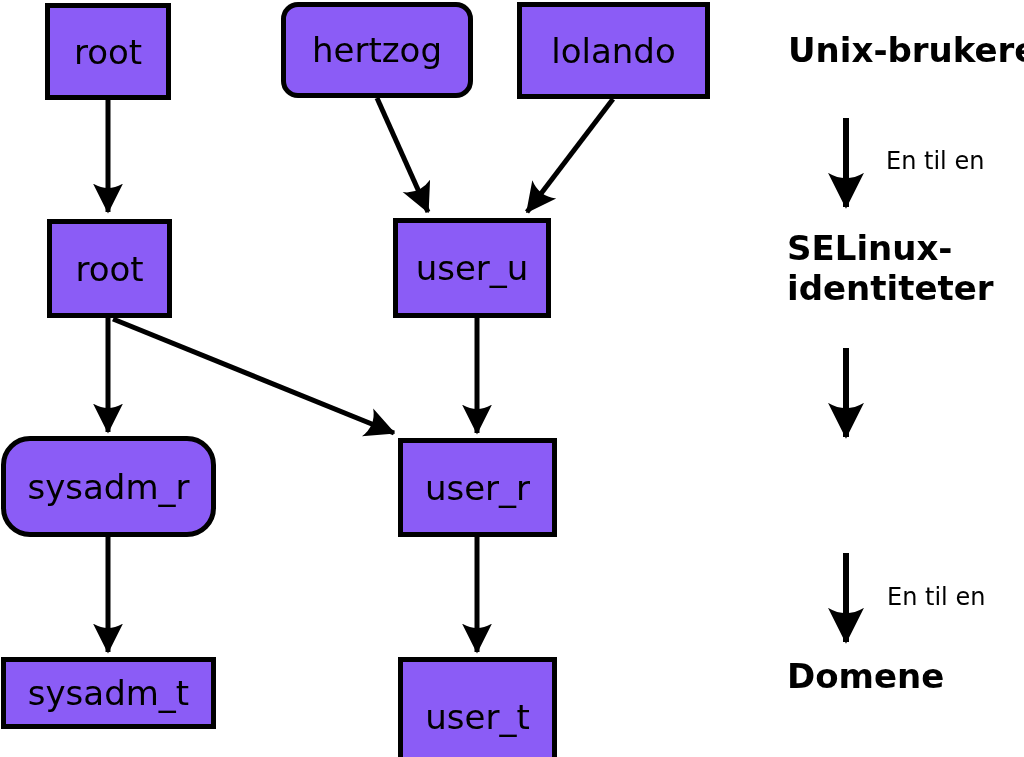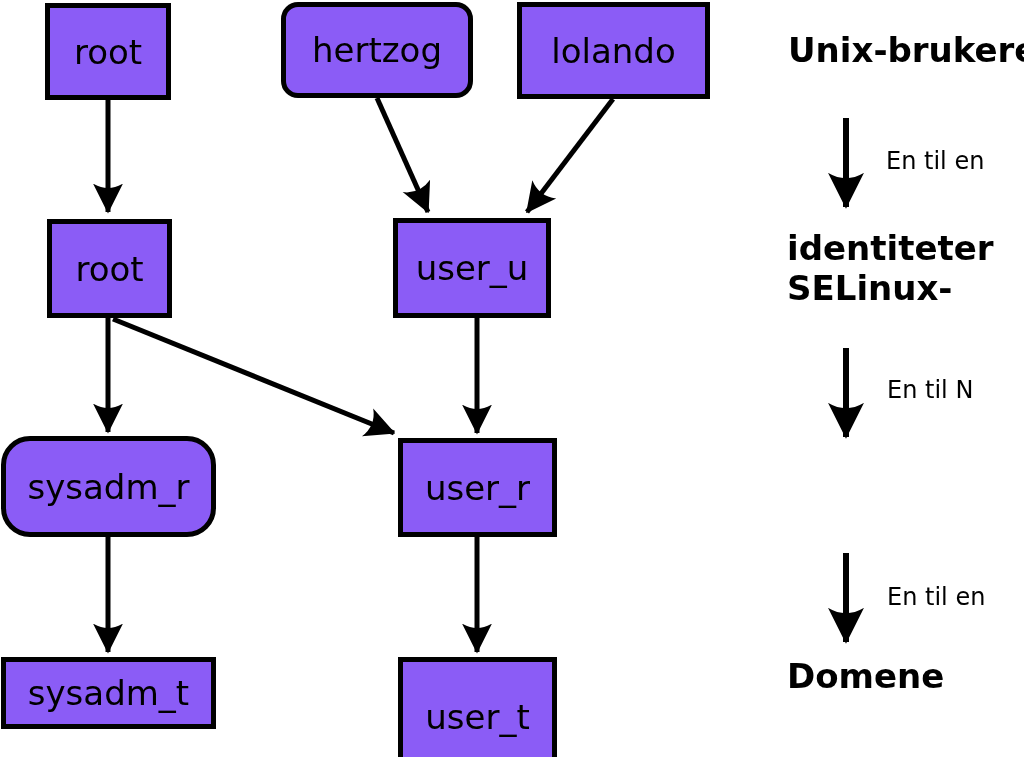--- a/index.html
+++ b/index.html
@@ -75,24 +75,23 @@
   </div>
   <div class="node" style="left:398px;top:657px;width:159px;height:120px;">
     <span class="node-label">user_t</span>
   </div>
 
   <div class="legend-title" style="left:788px;top:33px;">Unix-brukere</div>
 
   <div class="legend-rel" style="left:886px;top:149px;">En til en</div>
 
   <div class="legend-title two-line" style="left:787px;top:228px;">
+    <span class="ln">SELinux-</span>
     <span class="ln">identiteter</span>
-    <span class="ln">SELinux-</span>
   </div>
 
-  <div class="legend-rel" style="left:887px;top:378px;">En til N</div>
 
 
   <div class="legend-rel" style="left:887px;top:585px;">En til en</div>
 
   <div class="legend-title" style="left:787px;top:659px;">Domene</div>
 
 </div>
 
 </body></html>

